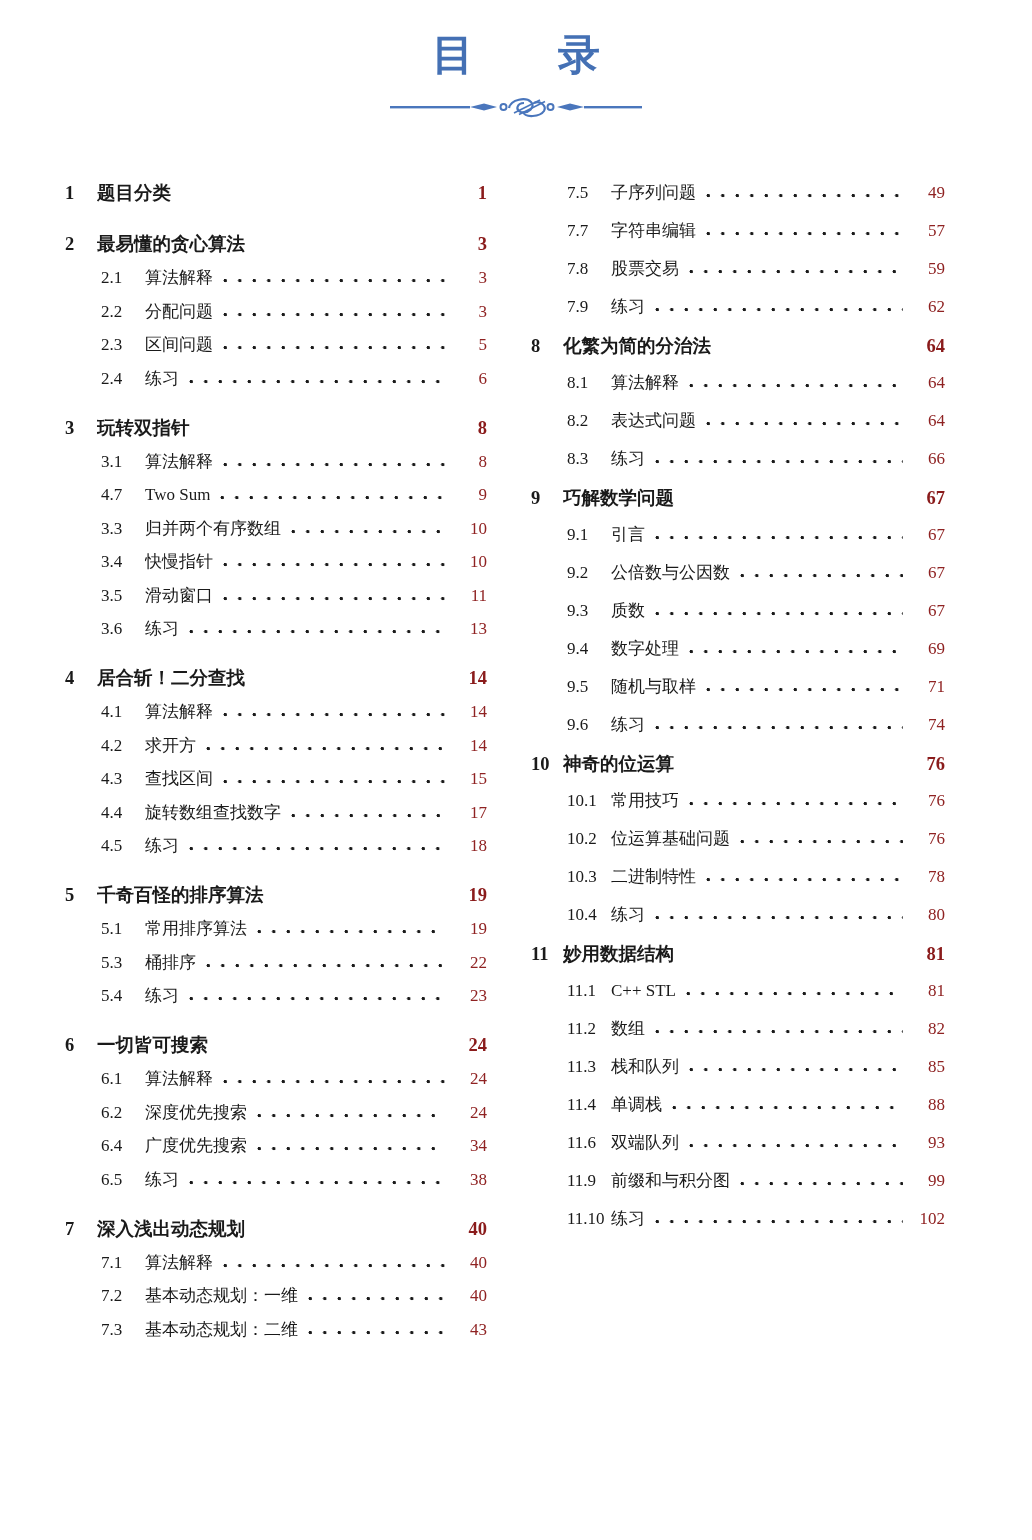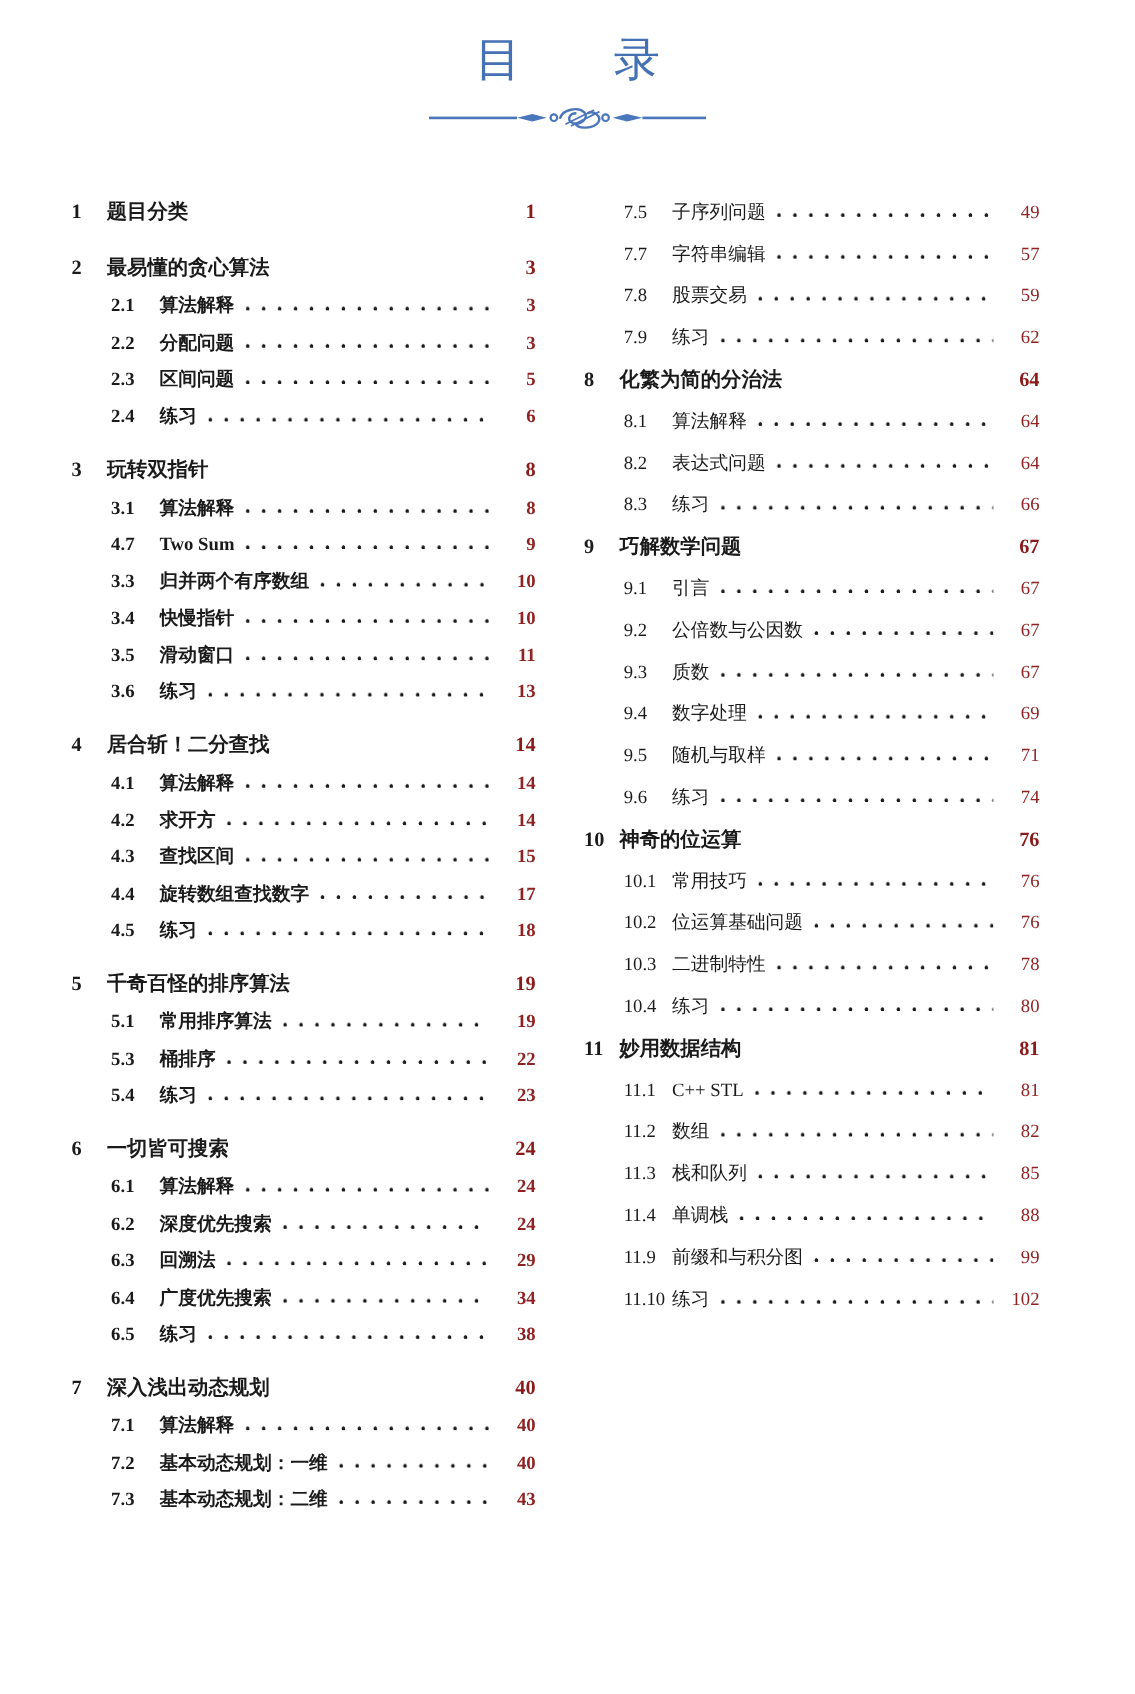--- a/index.html
+++ b/index.html
@@ -6,21 +6,21 @@
   body{
     width:1032px;height:1540px;position:relative;overflow:hidden;
     font-family:"Liberation Serif","DejaVu Serif",serif;
     color:#1a1a1a;
   }
   
   .doc-title{
     margin:30px 0 0 0;
     text-align:center;
     font-size:42px;
-    font-weight:normal;
+    font-weight:bold;
     color:#4470B4;
     line-height:50px;
     white-space:pre;
   }
   .divider-wrap{ text-align:center; margin-top:14px; height:26px; }
   
   .columns{
     display:flex;
     margin-top:62px;
     padding-left:65px;
@@ -45,21 +45,21 @@
     line-height:23px;
   }
   .col-left .chapter-row{ margin-bottom:11px; }
   .col-right .chapter-row{ margin-bottom:14px; }
 
   .section-row{
     font-size:17px;
     line-height:21px;
     padding-left:36px;
   }
-  .col-left .section-row{ margin-bottom:12.5px;font-weight:bold; }
+  .col-left .section-row{ margin-bottom:12.5px; }
   .col-right .section-row{ margin-bottom:17px; }
 
   .ch-num{ flex:0 0 32px; }
   .ch-title{ flex:0 1 auto; white-space:nowrap; overflow:hidden; }
   .sec-num{ flex:0 0 44px; }
   .sec-title{ flex:0 1 auto; white-space:nowrap; overflow:hidden; }
 
   .spacer{ flex:1 1 auto; }
 
   .leader{
@@ -267,26 +267,20 @@
     <span class="leader"></span>
     <span class="pg">24</span>
   </div>
         <div class="row section-row">
     <span class="sec-num">6.2</span>
     <span class="sec-title">深度优先搜索</span>
     <span class="leader"></span>
     <span class="pg">24</span>
   </div>
         <div class="row section-row">
-    <span class="sec-num">6.3</span>
-    <span class="sec-title">回溯法</span>
-    <span class="leader"></span>
-    <span class="pg">29</span>
-  </div>
-        <div class="row section-row">
     <span class="sec-num">6.4</span>
     <span class="sec-title">广度优先搜索</span>
     <span class="leader"></span>
     <span class="pg">34</span>
   </div>
         <div class="row section-row">
     <span class="sec-num">6.5</span>
     <span class="sec-title">练习</span>
     <span class="leader"></span>
     <span class="pg">38</span>
@@ -473,20 +467,26 @@
     <span class="leader"></span>
     <span class="pg">85</span>
   </div>
         <div class="row section-row">
     <span class="sec-num">11.4</span>
     <span class="sec-title">单调栈</span>
     <span class="leader"></span>
     <span class="pg">88</span>
   </div>
         <div class="row section-row">
+    <span class="sec-num">11.6</span>
+    <span class="sec-title">双端队列</span>
+    <span class="leader"></span>
+    <span class="pg">93</span>
+  </div>
+        <div class="row section-row">
     <span class="sec-num">11.9</span>
     <span class="sec-title">前缀和与积分图</span>
     <span class="leader"></span>
     <span class="pg">99</span>
   </div>
         <div class="row section-row">
     <span class="sec-num">11.10</span>
     <span class="sec-title">练习</span>
     <span class="leader"></span>
     <span class="pg">102</span>

